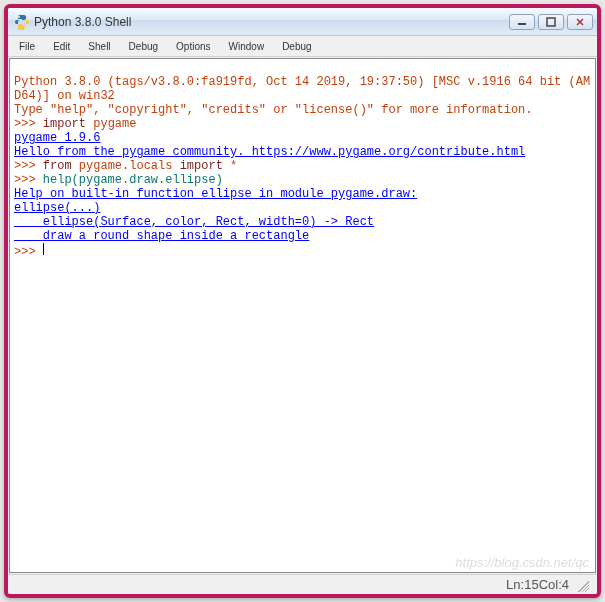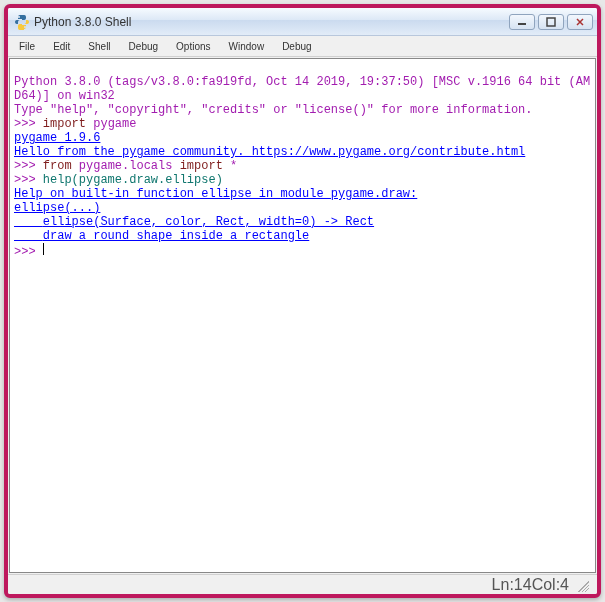--- a/index.html
+++ b/index.html
@@ -66,31 +66,31 @@
   padding:2px 4px;
   font-family:"Consolas","Courier New",monospace;
   font-size:12px;
   line-height:14px;
   overflow:auto;
   position:relative;
   white-space:pre-wrap;
   word-break:break-all;
 }
 .ln { display:block; }
-.c-black{color:#a21caf;}
+.c-black{color:#c2410c;}
 .c-blue{color:#0000ff;text-decoration:underline;}
 .c-orange{color:#7f1d1d;}
 .c-purple{color:#0f766e;}
 
 .statusbar {
   height:20px;
   background:#f0f0f0;
   display:flex; justify-content:flex-end; align-items:center;
   padding:0 8px;
-  font-size:16px;
+  font-size:13px;
   color:#555;
   border-top:1px solid #d0d0d0;
 }
 .resize-grip{
   width:14px; height:14px; margin-left:6px;
   background:
     linear-gradient(135deg,transparent 60%, #aaa 60%, #aaa 65%, transparent 65%,
                     transparent 72%, #aaa 72%, #aaa 77%, transparent 77%,
                     transparent 84%, #aaa 84%, #aaa 89%, transparent 89%);
 }
@@ -144,23 +144,24 @@
     <span class="menu-item">Edit</span>
     <span class="menu-item">Shell</span>
     <span class="menu-item">Debug</span>
     <span class="menu-item">Options</span>
     <span class="menu-item">Window</span>
     <span class="menu-item">Debug</span>
   </div>
 
   <div class="editor">
 <span class="ln c-black">Python 3.8.0 (tags/v3.8.0:fa919fd, Oct 14 2019, 19:37:50) [MSC v.1916 64 bit (AMD64)] on win32</span><span class="ln c-black">Type "help", "copyright", "credits" or "license()" for more information.</span><span class="ln"><span class="c-black">&gt;&gt;&gt; </span><span class="c-orange">import</span><span class="c-black"> pygame</span></span><span class="ln c-blue">pygame 1.9.6</span><span class="ln c-blue">Hello from the pygame community. https://www.pygame.org/contribute.html</span><span class="ln"><span class="c-black">&gt;&gt;&gt; </span><span class="c-orange">from</span><span class="c-black"> pygame.locals </span><span class="c-orange">import</span><span class="c-black"> *</span></span><span class="ln"><span class="c-black">&gt;&gt;&gt; </span><span class="c-purple">help(pygame.draw.ellipse)</span></span><span class="ln c-blue">Help on built-in function ellipse in module pygame.draw:</span><span class="ln c-blue"></span><span class="ln c-blue">ellipse(...)</span><span class="ln c-blue">    ellipse(Surface, color, Rect, width=0) -&gt; Rect</span><span class="ln c-blue">    draw a round shape inside a rectangle</span><span class="ln c-blue"></span><span class="ln"><span class="c-black">&gt;&gt;&gt; </span><span class="cursor-blink"></span></span>
+    <div class="watermark">https://blog.csdn.net/qc</div>
   </div>
 
   <div class="statusbar">
     <span>Ln: </span>
-    <span>14</span>
+    <span>15</span>
     <span>  Col: </span>
     <span>4</span>
     <div class="resize-grip"></div>
   </div>
 
 </div>
 
 </body></html>

